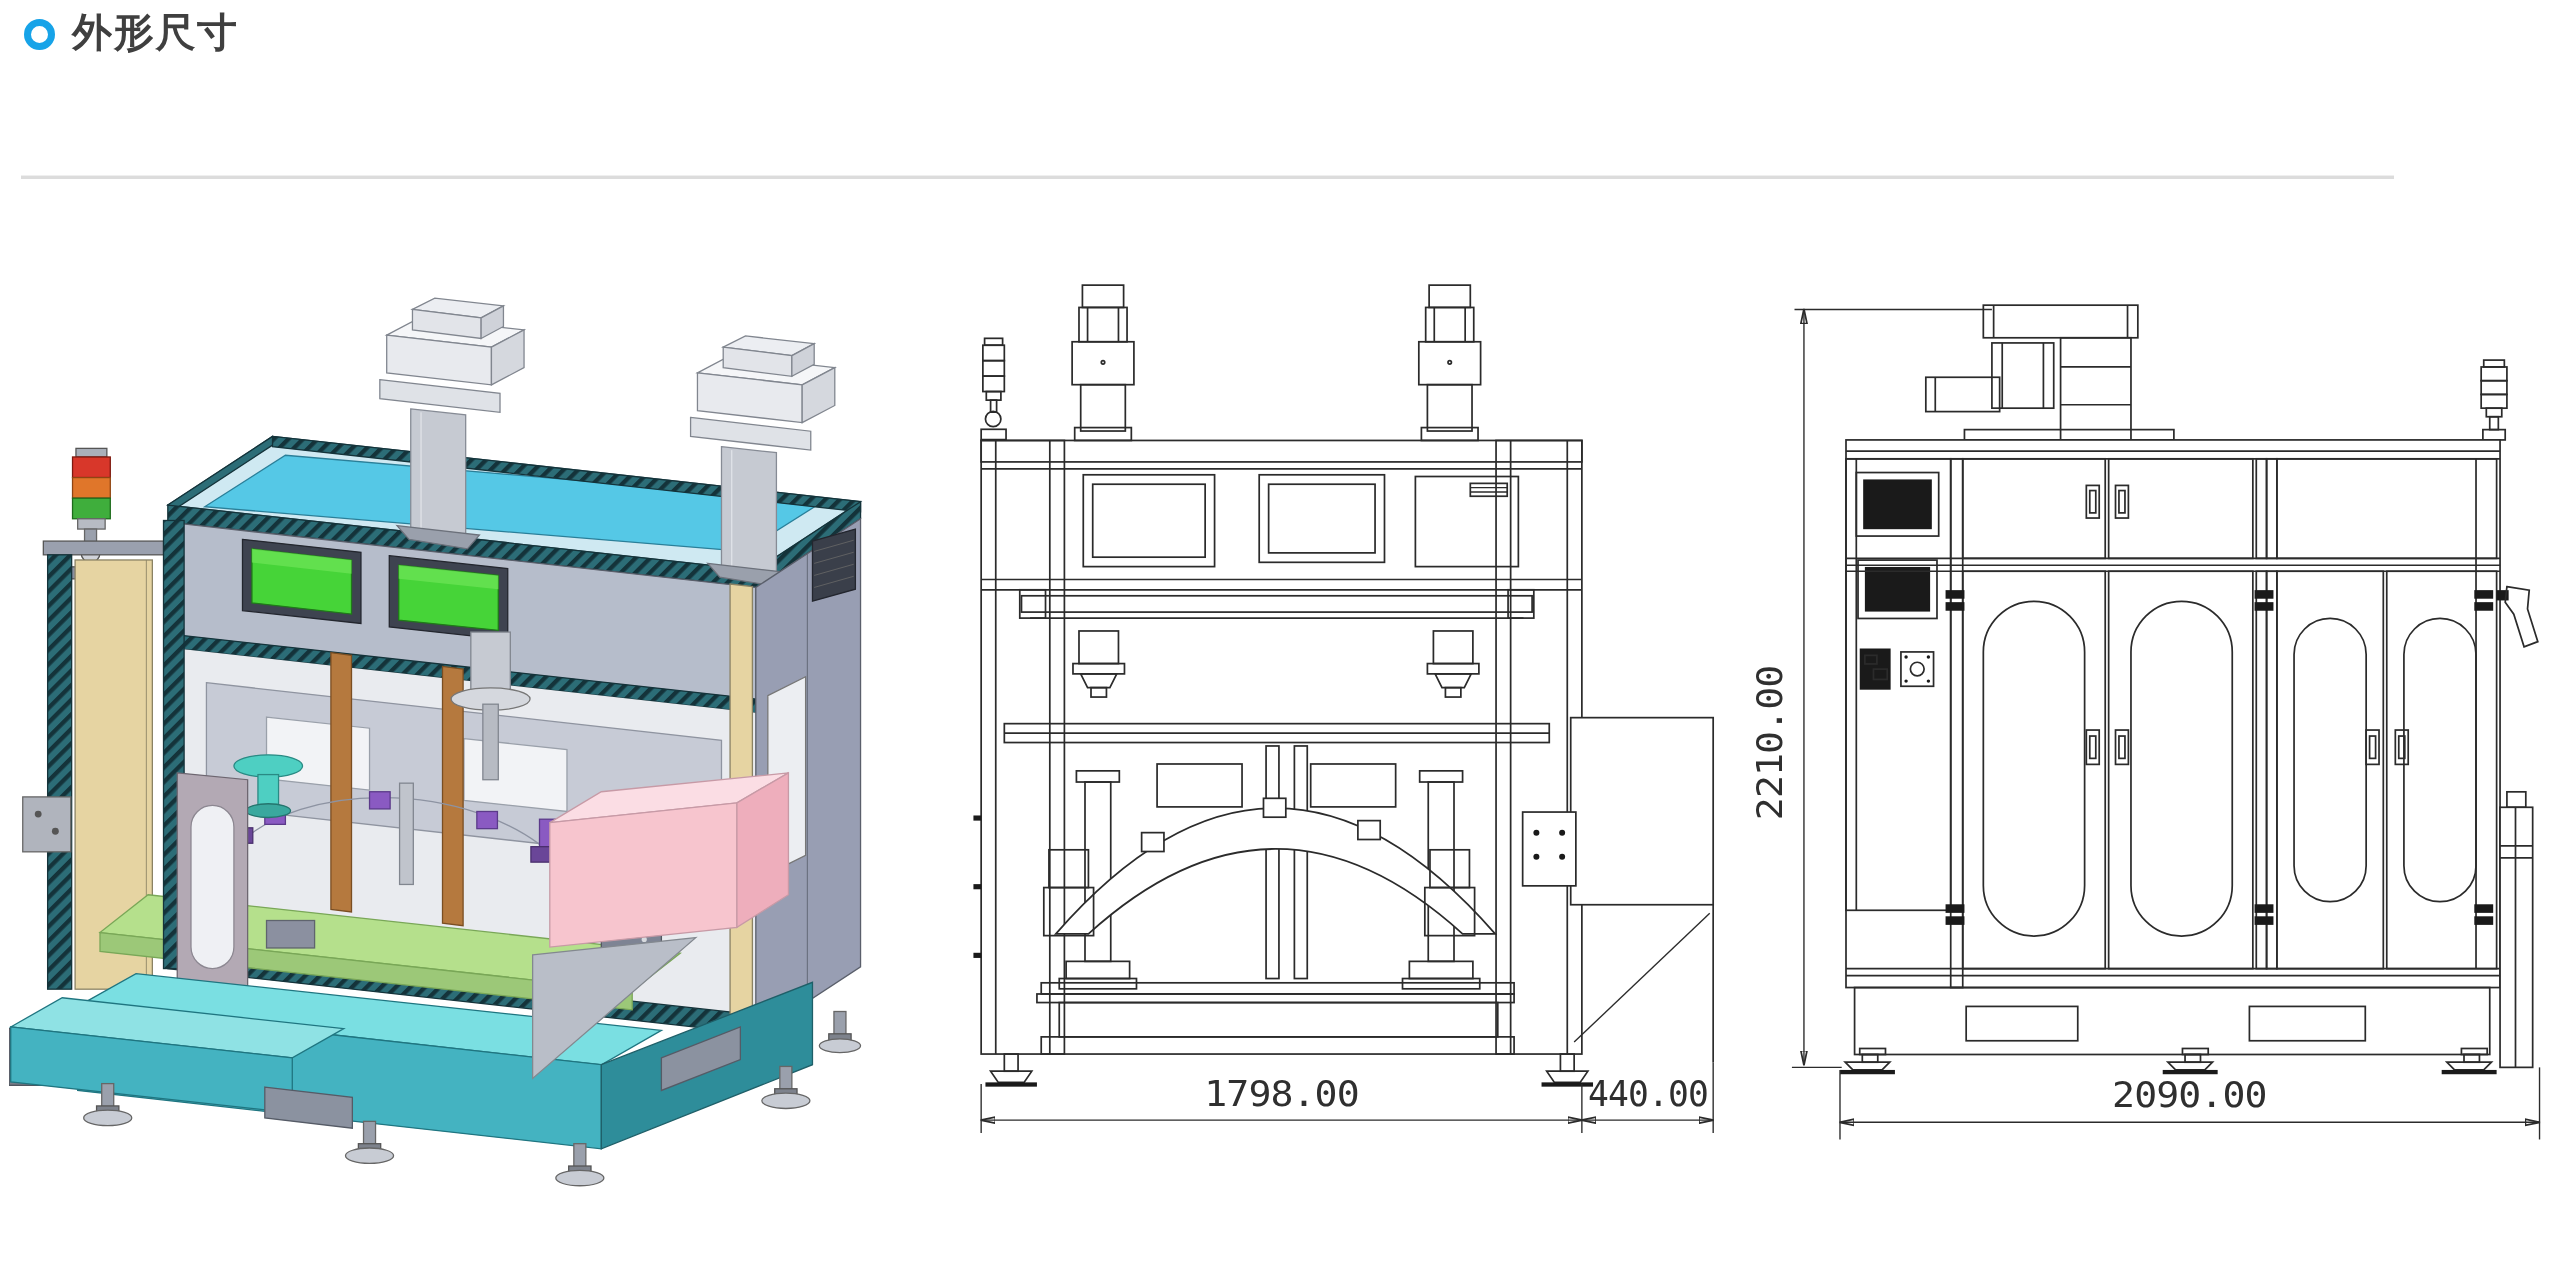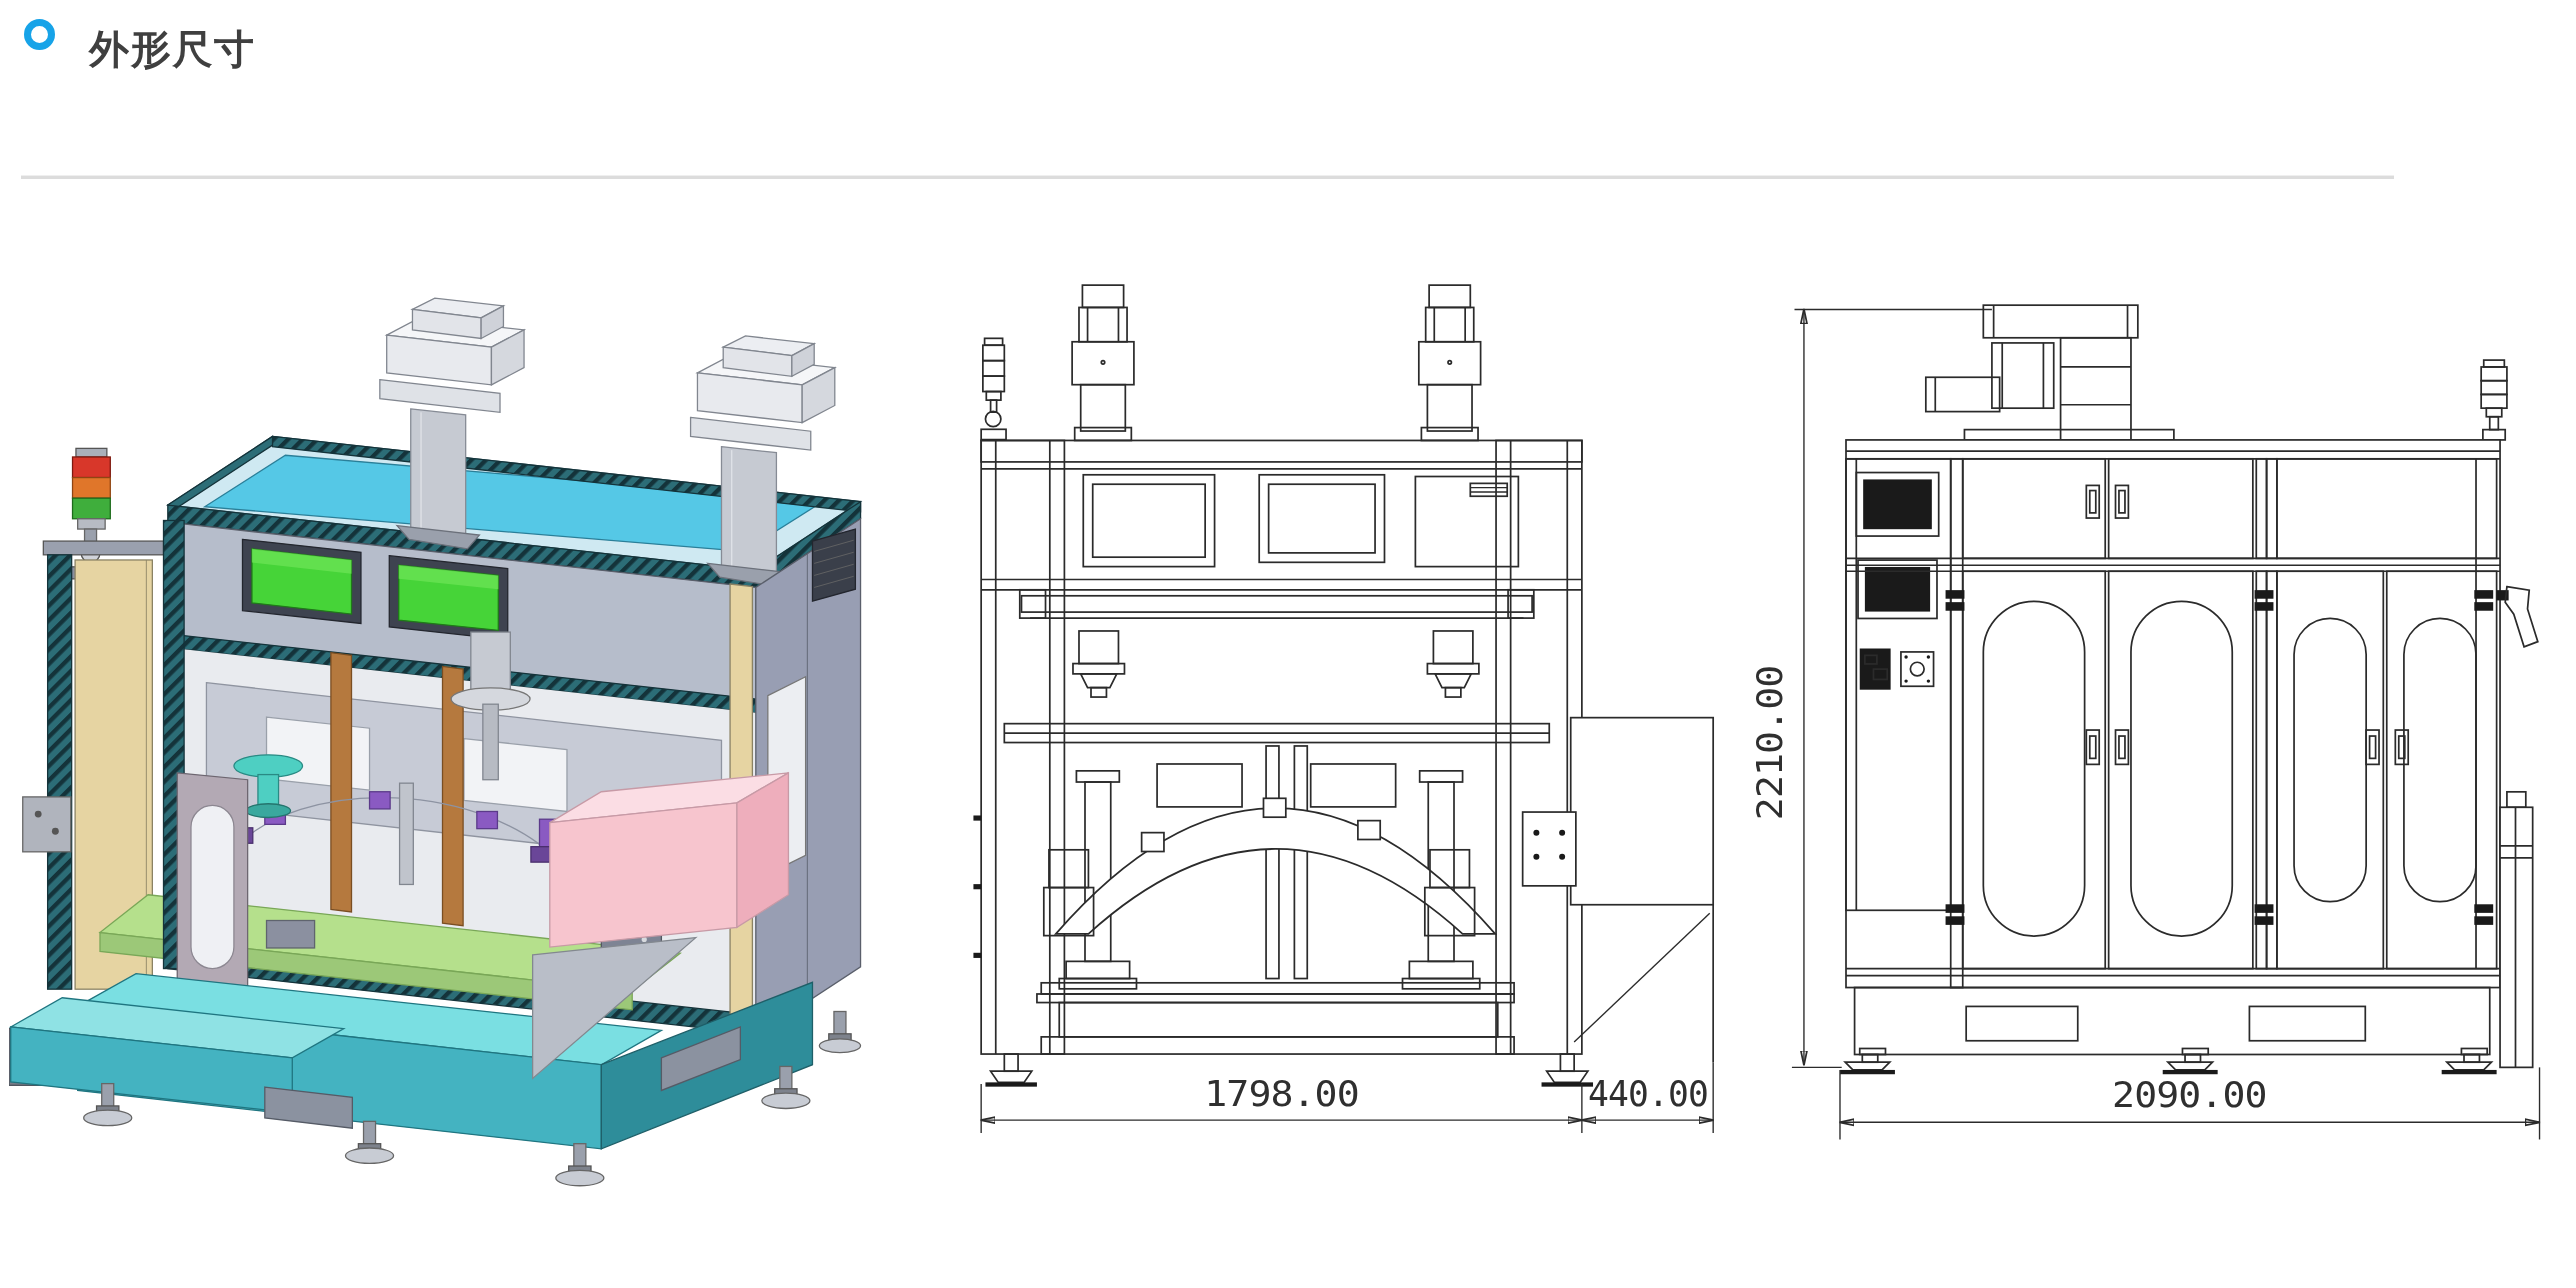--- a/index.html
+++ b/index.html
@@ -1,20 +1,20 @@
 <!DOCTYPE html>
 <html style="font-size:13.7px"><head>
 <meta charset="utf-8">
 <style>
   html,body{margin:0;padding:0;width:2576px;height:1288px;background:#ffffff;overflow:hidden;
             font-family:"Liberation Sans",sans-serif;}
   .abs{position:absolute;}
   
   #hdr-bullet{left:24px;top:19px;width:17px;height:17px;border-radius:50%;border:7.7px solid #17a3e8;}
-  #hdr-title{left:72px;top:5.2px;font-size:40px;font-weight:bold;letter-spacing:1.7px;color:#3f3f3f;margin:17px;text-align:right;}
+  #hdr-title{left:72px;top:5.2px;font-size:40px;font-weight:bold;letter-spacing:1.7px;color:#3f3f3f;margin:0;text-align:right;}
   #divider{left:20.6px;top:175px;width:2373px;height:2.6px;background:#dcdcdc;border-top:0.9px solid #efefef;}
   
   svg.cad rect,svg.cad line,svg.cad path,svg.cad polygon,svg.cad circle{fill:none;stroke:#2b2b2b;stroke-width:2;}
   svg.cad .wf{fill:#ffffff;}
   svg.cad .k{fill:#1a1a1a;stroke:none;}
   svg.cad .dl{stroke-width:1.6;}
   svg.cad text{fill:#2f2f2f;stroke:none;font-family:"DejaVu Sans Mono",monospace;font-size:42px;letter-spacing:-1px;}
   
   svg.iso polygon,svg.iso rect,svg.iso ellipse,svg.iso path,svg.iso circle{stroke-width:1.5;}
 </style>

